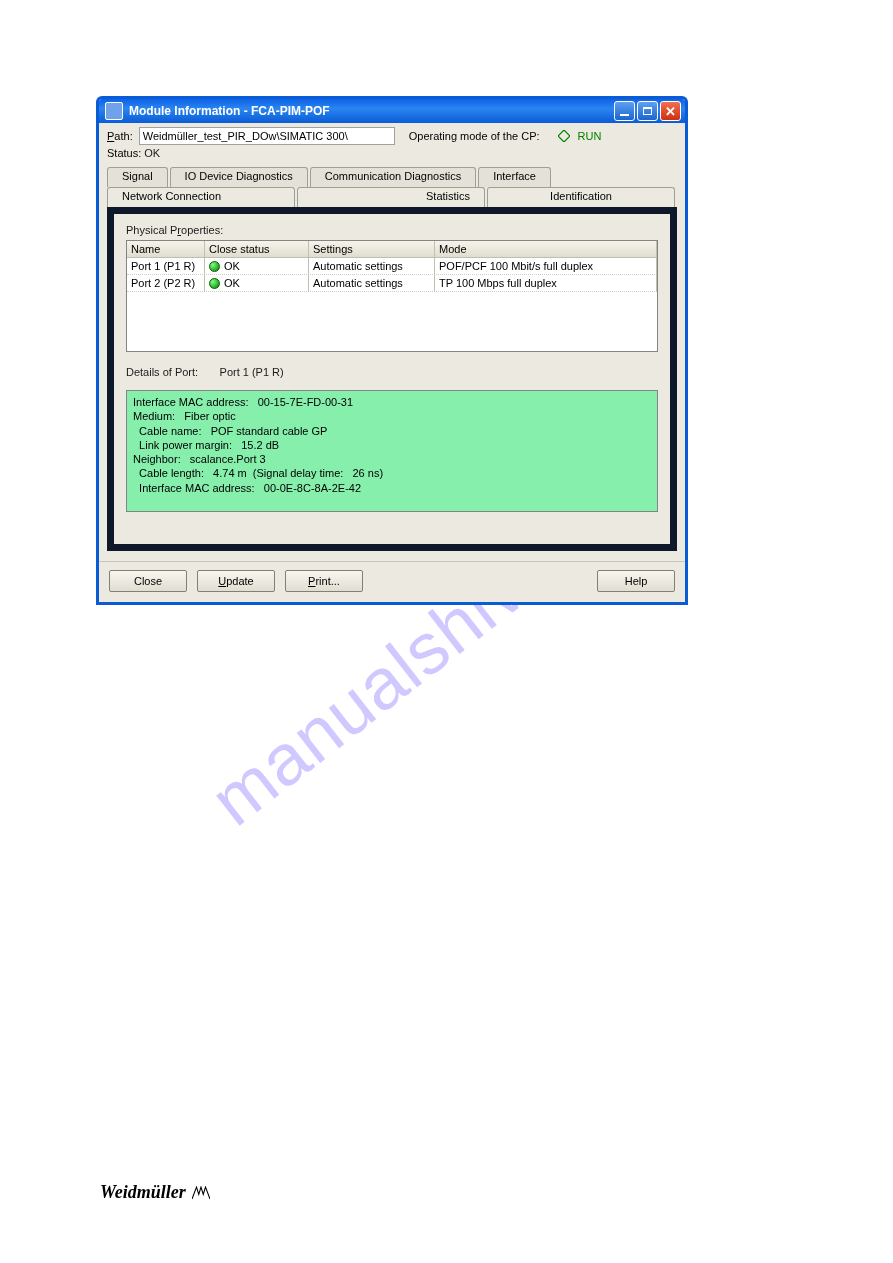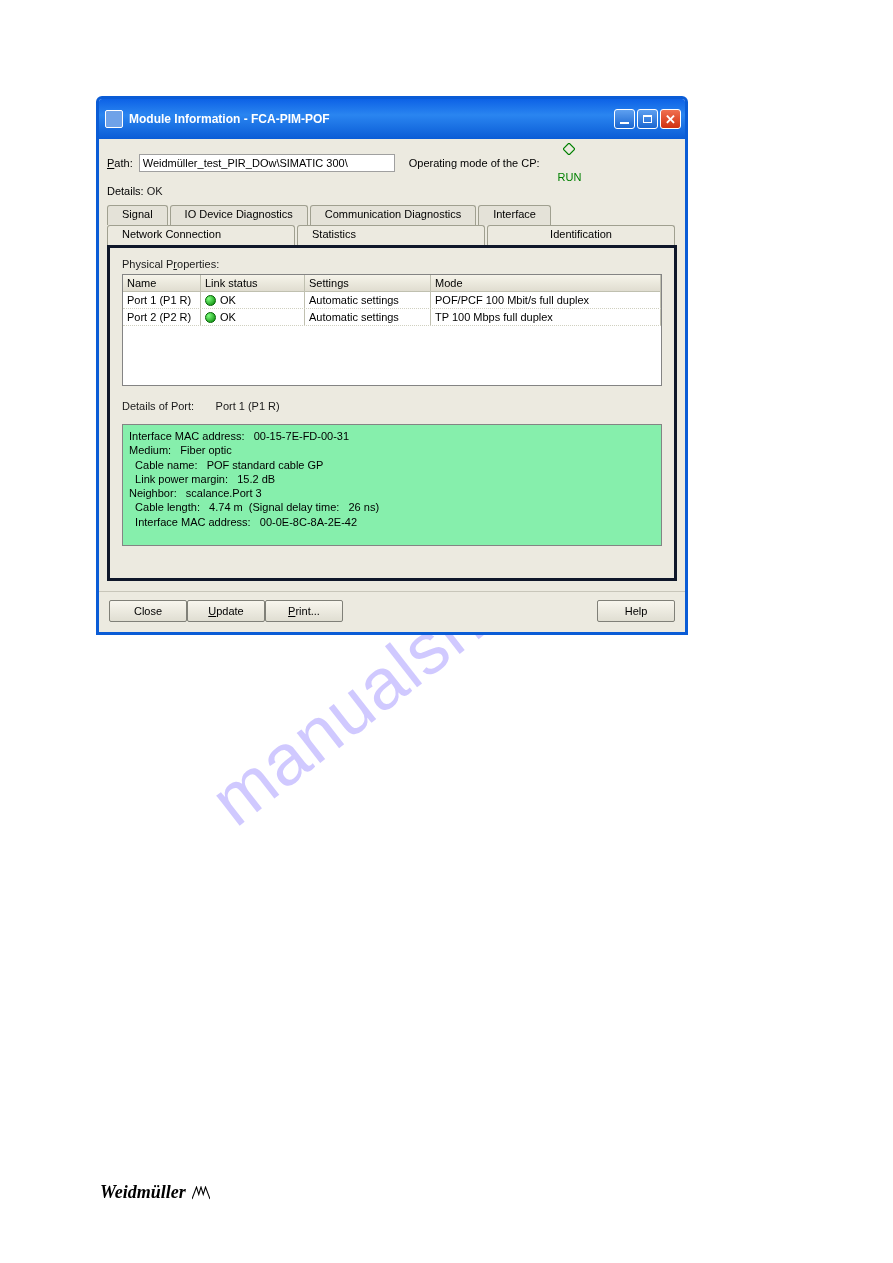--- a/index.html
+++ b/index.html
@@ -52,21 +52,21 @@
     position: absolute;
     left: 96px;
     top: 96px;
     width: 586px;
     border: 3px solid #0a5cd6;
     border-radius: 6px 6px 0 0;
     background: #eceae0;
     box-shadow: 0 0 0 0;
   }
   .titlebar {
-    height: 40px;
+    height: 24px;
     background: linear-gradient(to bottom, #0d62e6 0%, #2a85f0 40%, #0a5cd6 100%);
     color: #fff;
     display: flex;
     align-items: center;
     padding: 0 4px 0 6px;
     font-weight: bold;
     font-size: 12px;
     border-radius: 3px 3px 0 0;
     position: relative;
   }
@@ -125,25 +125,24 @@
     background: #fff;
     padding: 1px 3px;
     font-size: 11px;
     box-sizing: border-box;
     color: #000;
   }
   .op-mode-label { margin-left: 8px; }
   .run-indicator {
     display: inline-flex;
     align-items: center;
-    gap: 16px;
+    gap: 8px;
     margin-left: 12px;
     color: #008000;
     font-weight: normal;
-    flex-direction: column;
   }
   .run-indicator .diamond {
     width: 12px; height: 12px;
     display: inline-block;
   }
   .status-row {
     margin-top: 2px;
   }
 
   
@@ -167,21 +166,21 @@
   }
   .tab.back {
     background: #e4e2d8;
   }
   .tab.active {
     background: #eceae0;
     position: relative;
     z-index: 2;
   }
   .tab-panel {
-    border: 3px solid #0f172a;
+    border: 7px solid #0f172a;
     min-height: 310px;
     padding: 10px 12px;
     background: #eceae0;
     position: relative;
     z-index: 1;
   }
 
   .section-label {
     margin-bottom: 4px;
   }
@@ -242,20 +241,21 @@
     padding: 4px 6px;
     font-size: 11px;
     color: #000;
     line-height: 1.3;
     white-space: pre;
     overflow: hidden;
   }
 
   .button-bar {
     display: flex;
+    gap: 10px;
     padding: 8px 10px 10px 10px;
     border-top: 1px solid #c8c6ba;
     background: #eceae0;
   }
   .button-bar .spacer { flex: 1; }
   .btn {
     width: 78px;
     height: 22px;
     border: 1px solid #808078;
     background: linear-gradient(to bottom, #f8f6ee, #e0ded2);
@@ -299,44 +299,44 @@
         <span class="run-indicator">
           <span class="diamond">
             <svg viewBox="0 0 12 12">
                 <polygon points="6,0 12,6 6,12 0,6" fill="none" stroke="#008000" stroke-width="1.2"></polygon>
               </svg>
           </span>
           <span>RUN</span>
         </span>
       </div>
       <div class="status-row">
-        <span class="label">Details:</span>
+        <span class="label">Status:</span>
         <span>OK</span>
       </div>
 
       <div class="tabs">
         <div class="tab-row">
           <div class="tab back">Signal</div>
           <div class="tab back">IO Device Diagnostics</div>
           <div class="tab back">Communication Diagnostics</div>
           <div class="tab back">Interface</div>
         </div>
         <div class="tab-row">
           <div class="tab active" style="flex:1">Network Connection</div>
-          <div class="tab" style="flex:1; text-align:left">Statistics</div>
+          <div class="tab" style="flex:1; text-align:right">Statistics</div>
           <div class="tab" style="flex:1; text-align:center">Identification</div>
         </div>
         <div class="tab-panel">
 
           <div class="section-label">Physical P<u>r</u>operties:</div>
 
           <div class="listview">
             <div class="lv-header">
               <div class="col col-name">Name</div>
-              <div class="col col-status">Link status</div>
+              <div class="col col-status">Close status</div>
               <div class="col col-settings">Settings</div>
               <div class="col col-mode">Mode</div>
             </div>
             <div class="lv-body">
               <div class="lv-row">
                 <div class="col col-name">Port 1 (P1 R)</div>
                 <div class="col col-status status-cell">
                   <span class="green-dot"></span>
                   <span>OK</span>
                 </div>

